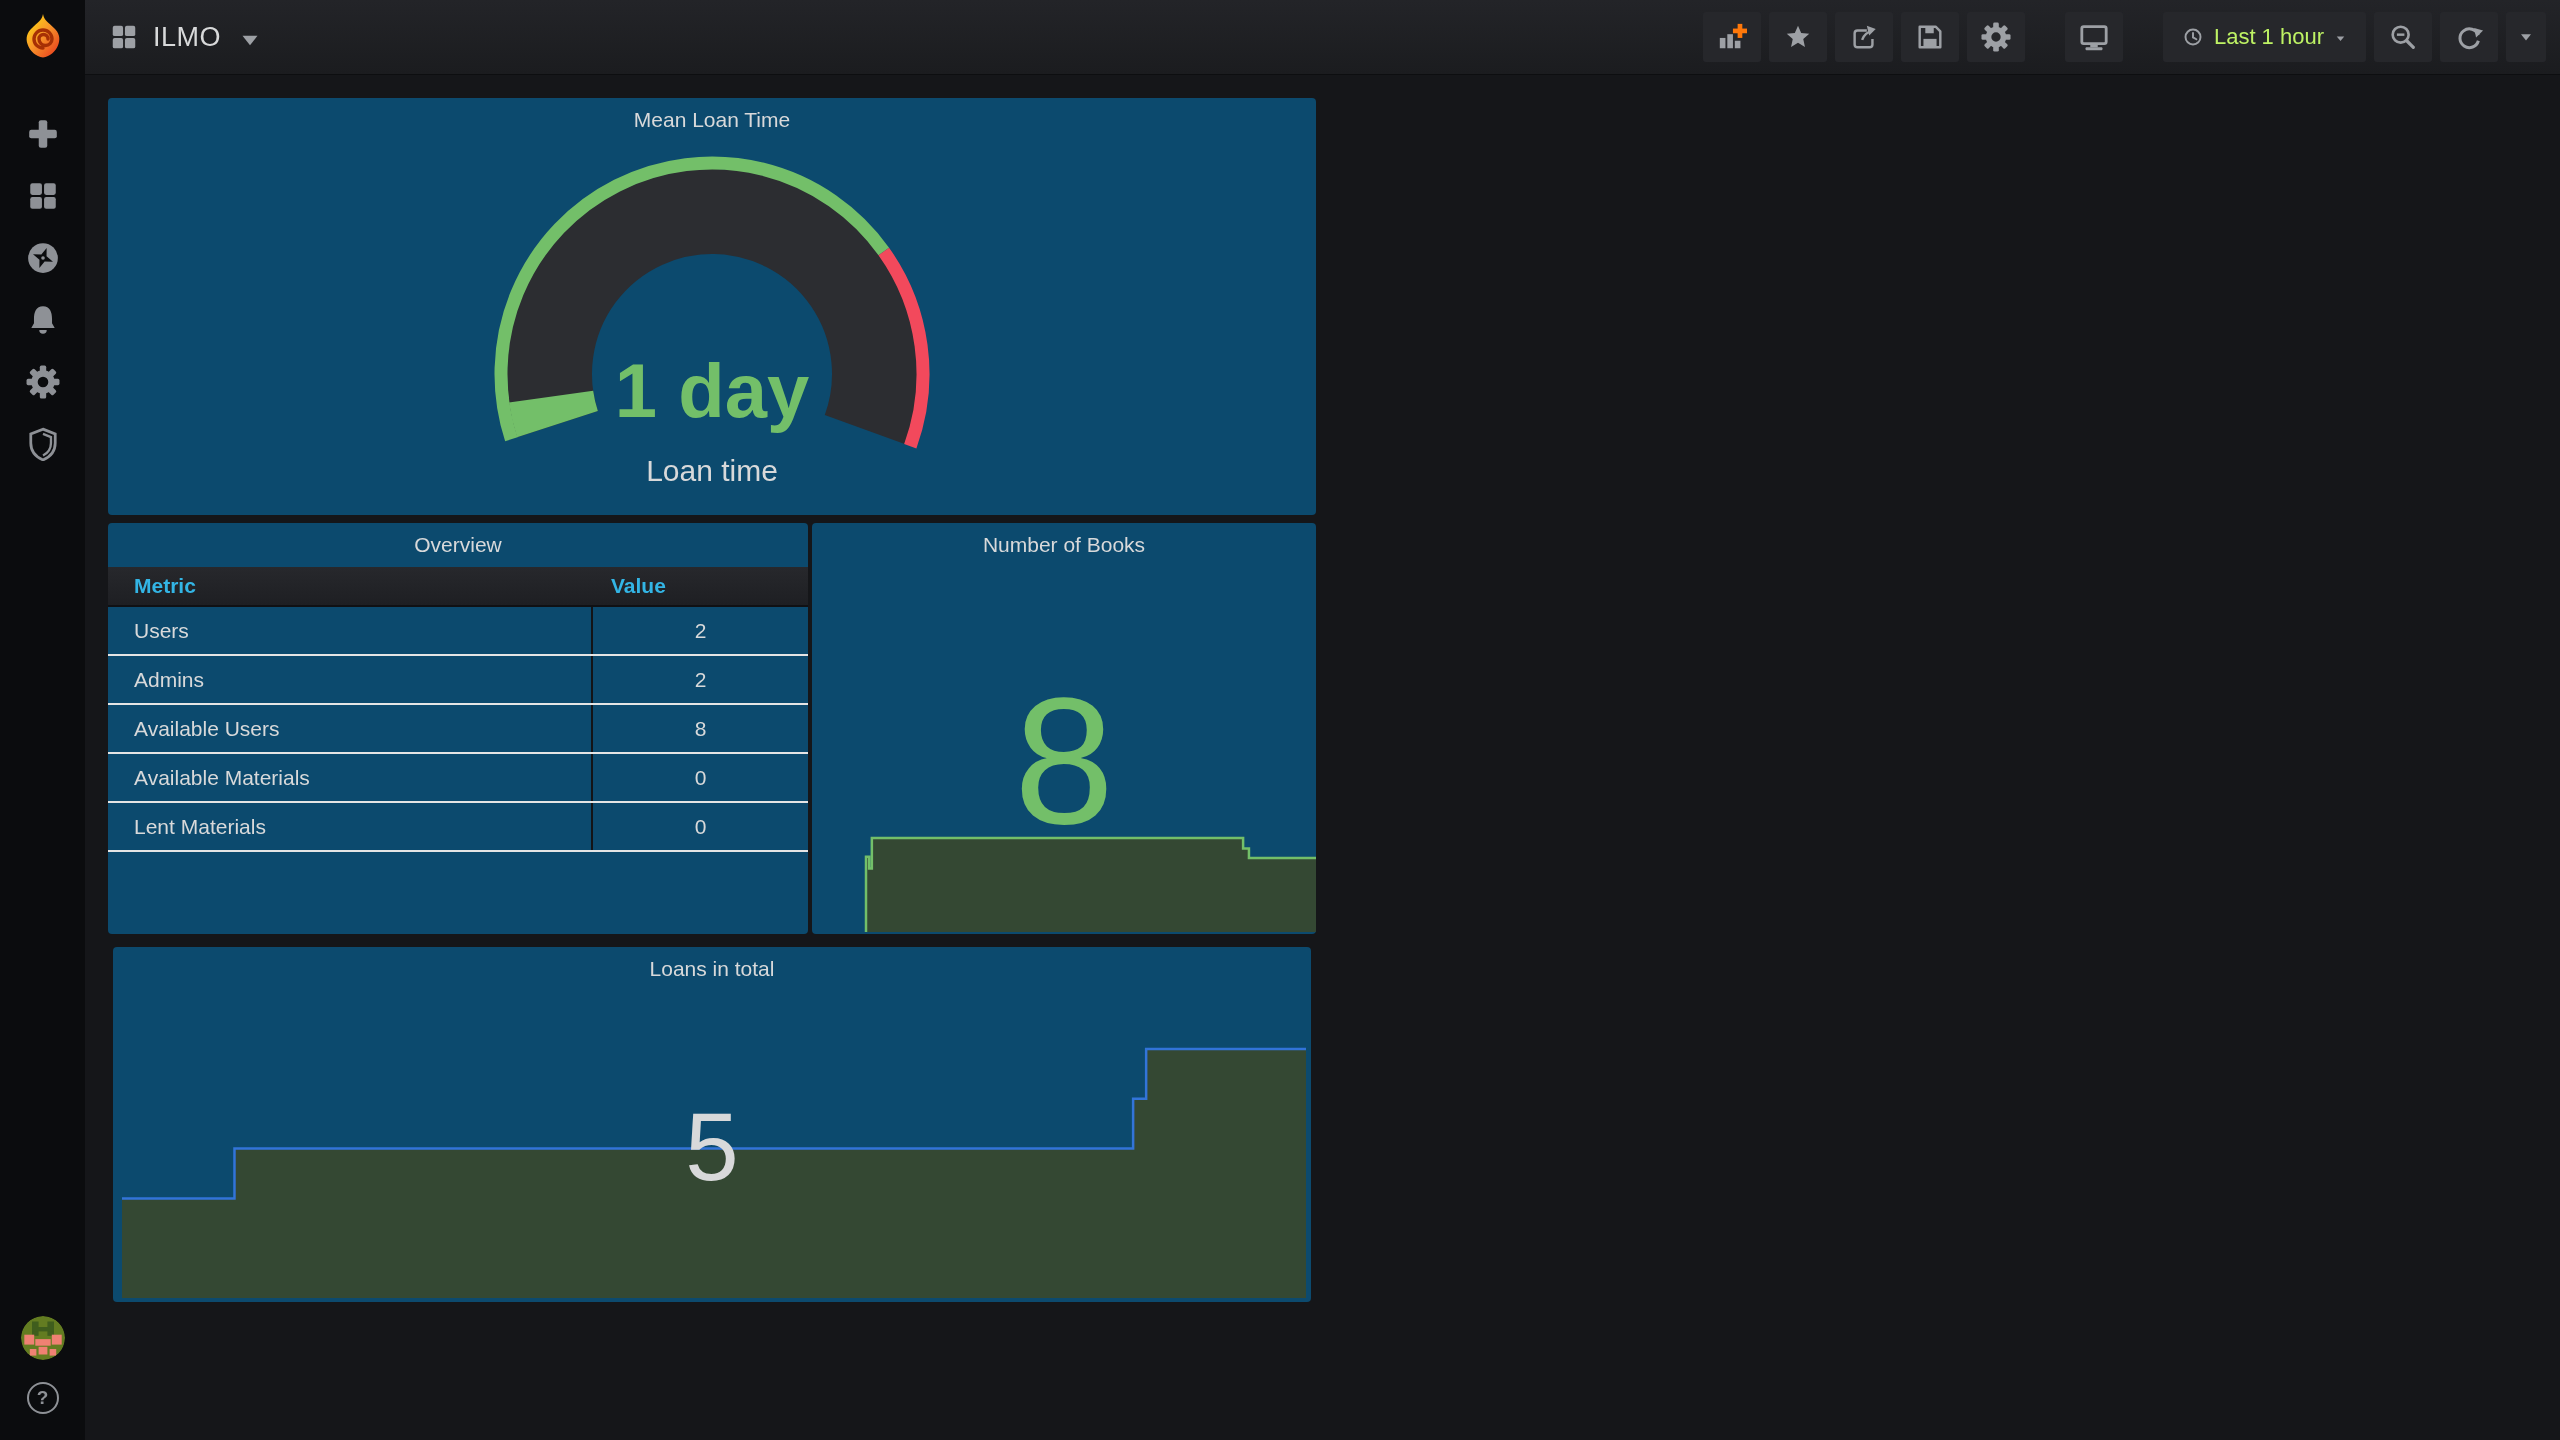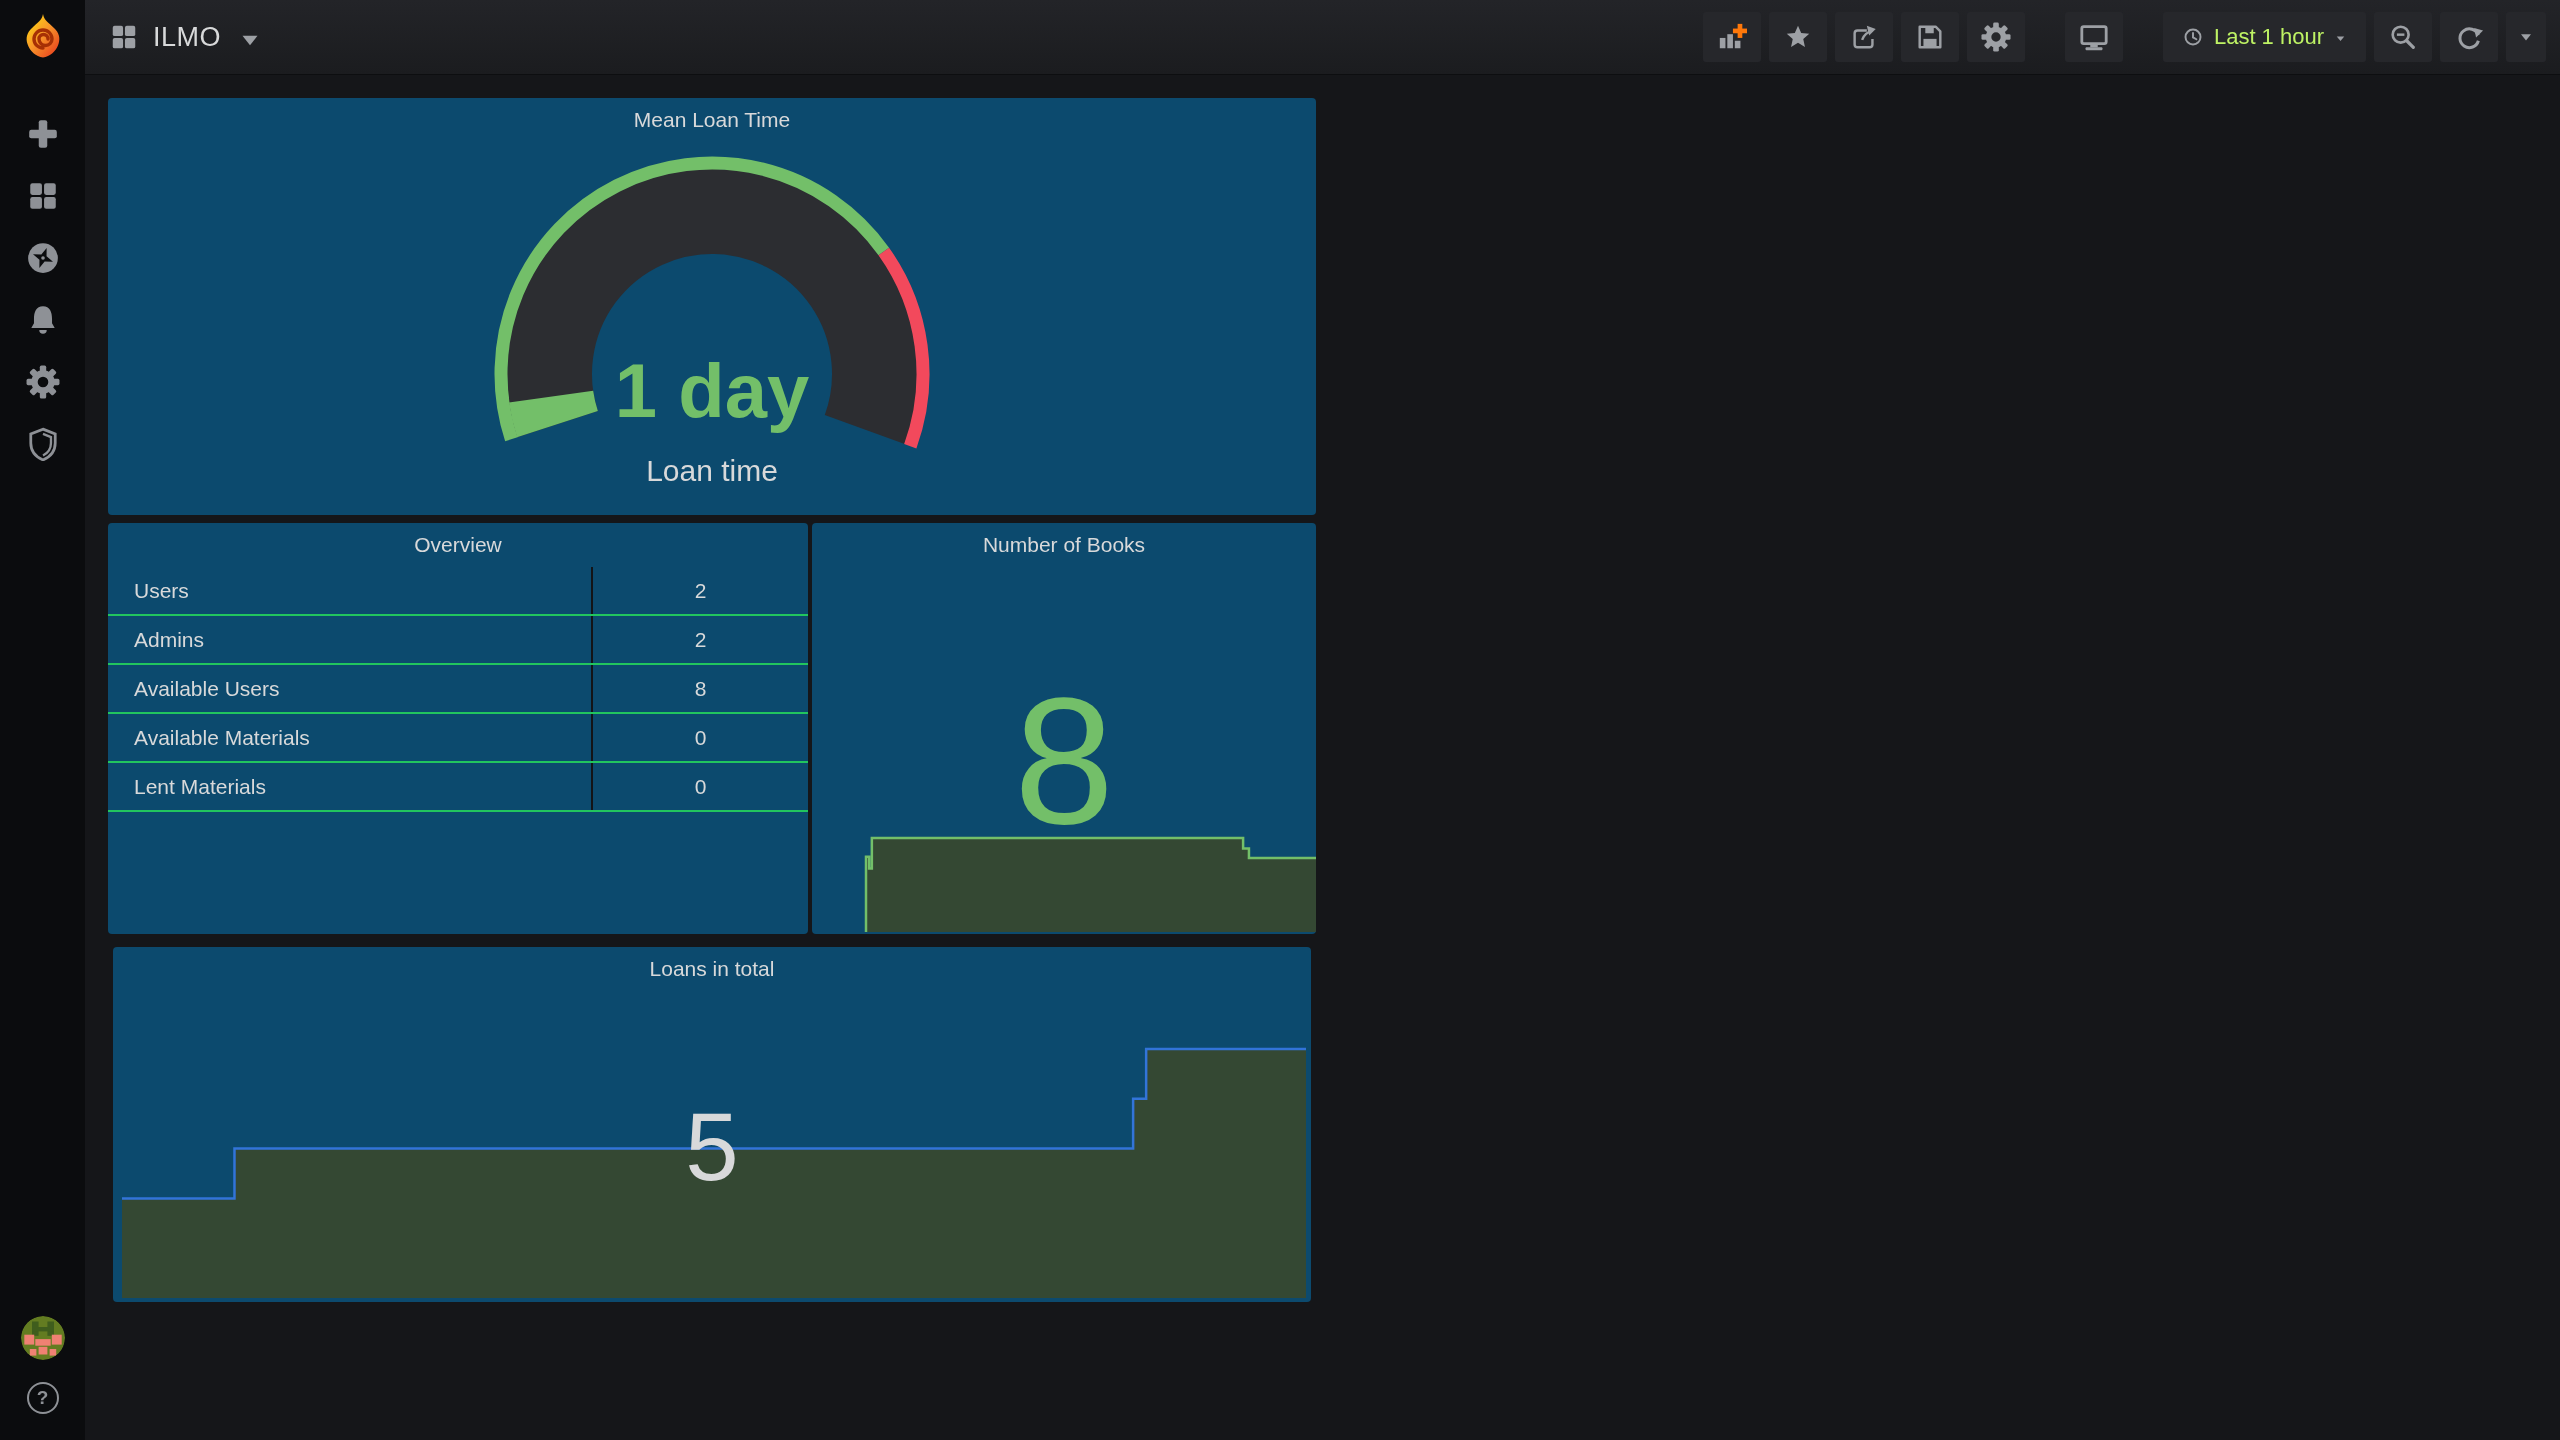--- a/index.html
+++ b/index.html
@@ -85,21 +85,21 @@
   
   .tbl { position:absolute; top:44px; left:0; right:0; }
   .tbl-header {
     display:flex; height:40px; align-items:center;
     background:linear-gradient(180deg,#27282c,#1e1f23);
     border-bottom:2px solid #101114;
     color:#33b5e5; font-size:21px; font-weight:700;
   }
   .col-metric { width:69%; padding-left:26px; }
   .col-value  { width:31%; padding-left:20px; }
-  .tbl-row { display:flex; height:49px; align-items:center; font-size:21px; border-bottom:2px solid #22c55e; }
+  .tbl-row { display:flex; height:49px; align-items:center; font-size:21px; border-bottom:2px solid #e5e5e5; }
   .tbl-row .cell-metric { width:69%; padding-left:26px; }
   .tbl-row .cell-value  { width:31%; text-align:center; border-left:2px solid #131417; line-height:47px; height:47px; }
   .hidden-defs { position:absolute; width:0; height:0; overflow:hidden; }
 </style>
 </head>
 <body>
 
 <svg class="hidden-defs" xmlns="http://www.w3.org/2000/svg">
   <defs>
     <symbol id="sym-plus" viewBox="-16 -16 32 32">
@@ -328,20 +328,24 @@
       <path d="M 403.3270750617226 341.20258581311396 A 211 211 0 0 1 775.7783743731834 153.47167634499175" fill="none" stroke="#73bf69" stroke-width="13"></path>
       <path d="M 775.7783743731834 153.47167634499175 A 211 211 0 0 1 802.2751429858266 348.16625024171617" fill="none" stroke="#f2495c" stroke-width="13"></path>
     </svg>
   <div class="gauge-value">1 day</div>
   <div class="gauge-label">Loan time</div>
 </section>
 
 <section class="panel" id="panel-table">
   <div class="panel-title">Overview</div>
   <div class="tbl">
+    <div class="tbl-header">
+      <div class="col-metric">Metric</div>
+      <div class="col-value">Value</div>
+    </div>
     <div class="tbl-row">
       <div class="cell-metric">Users</div>
       <div class="cell-value">2</div>
     </div>
     <div class="tbl-row">
       <div class="cell-metric">Admins</div>
       <div class="cell-value">2</div>
     </div>
     <div class="tbl-row">
       <div class="cell-metric">Available Users</div>

